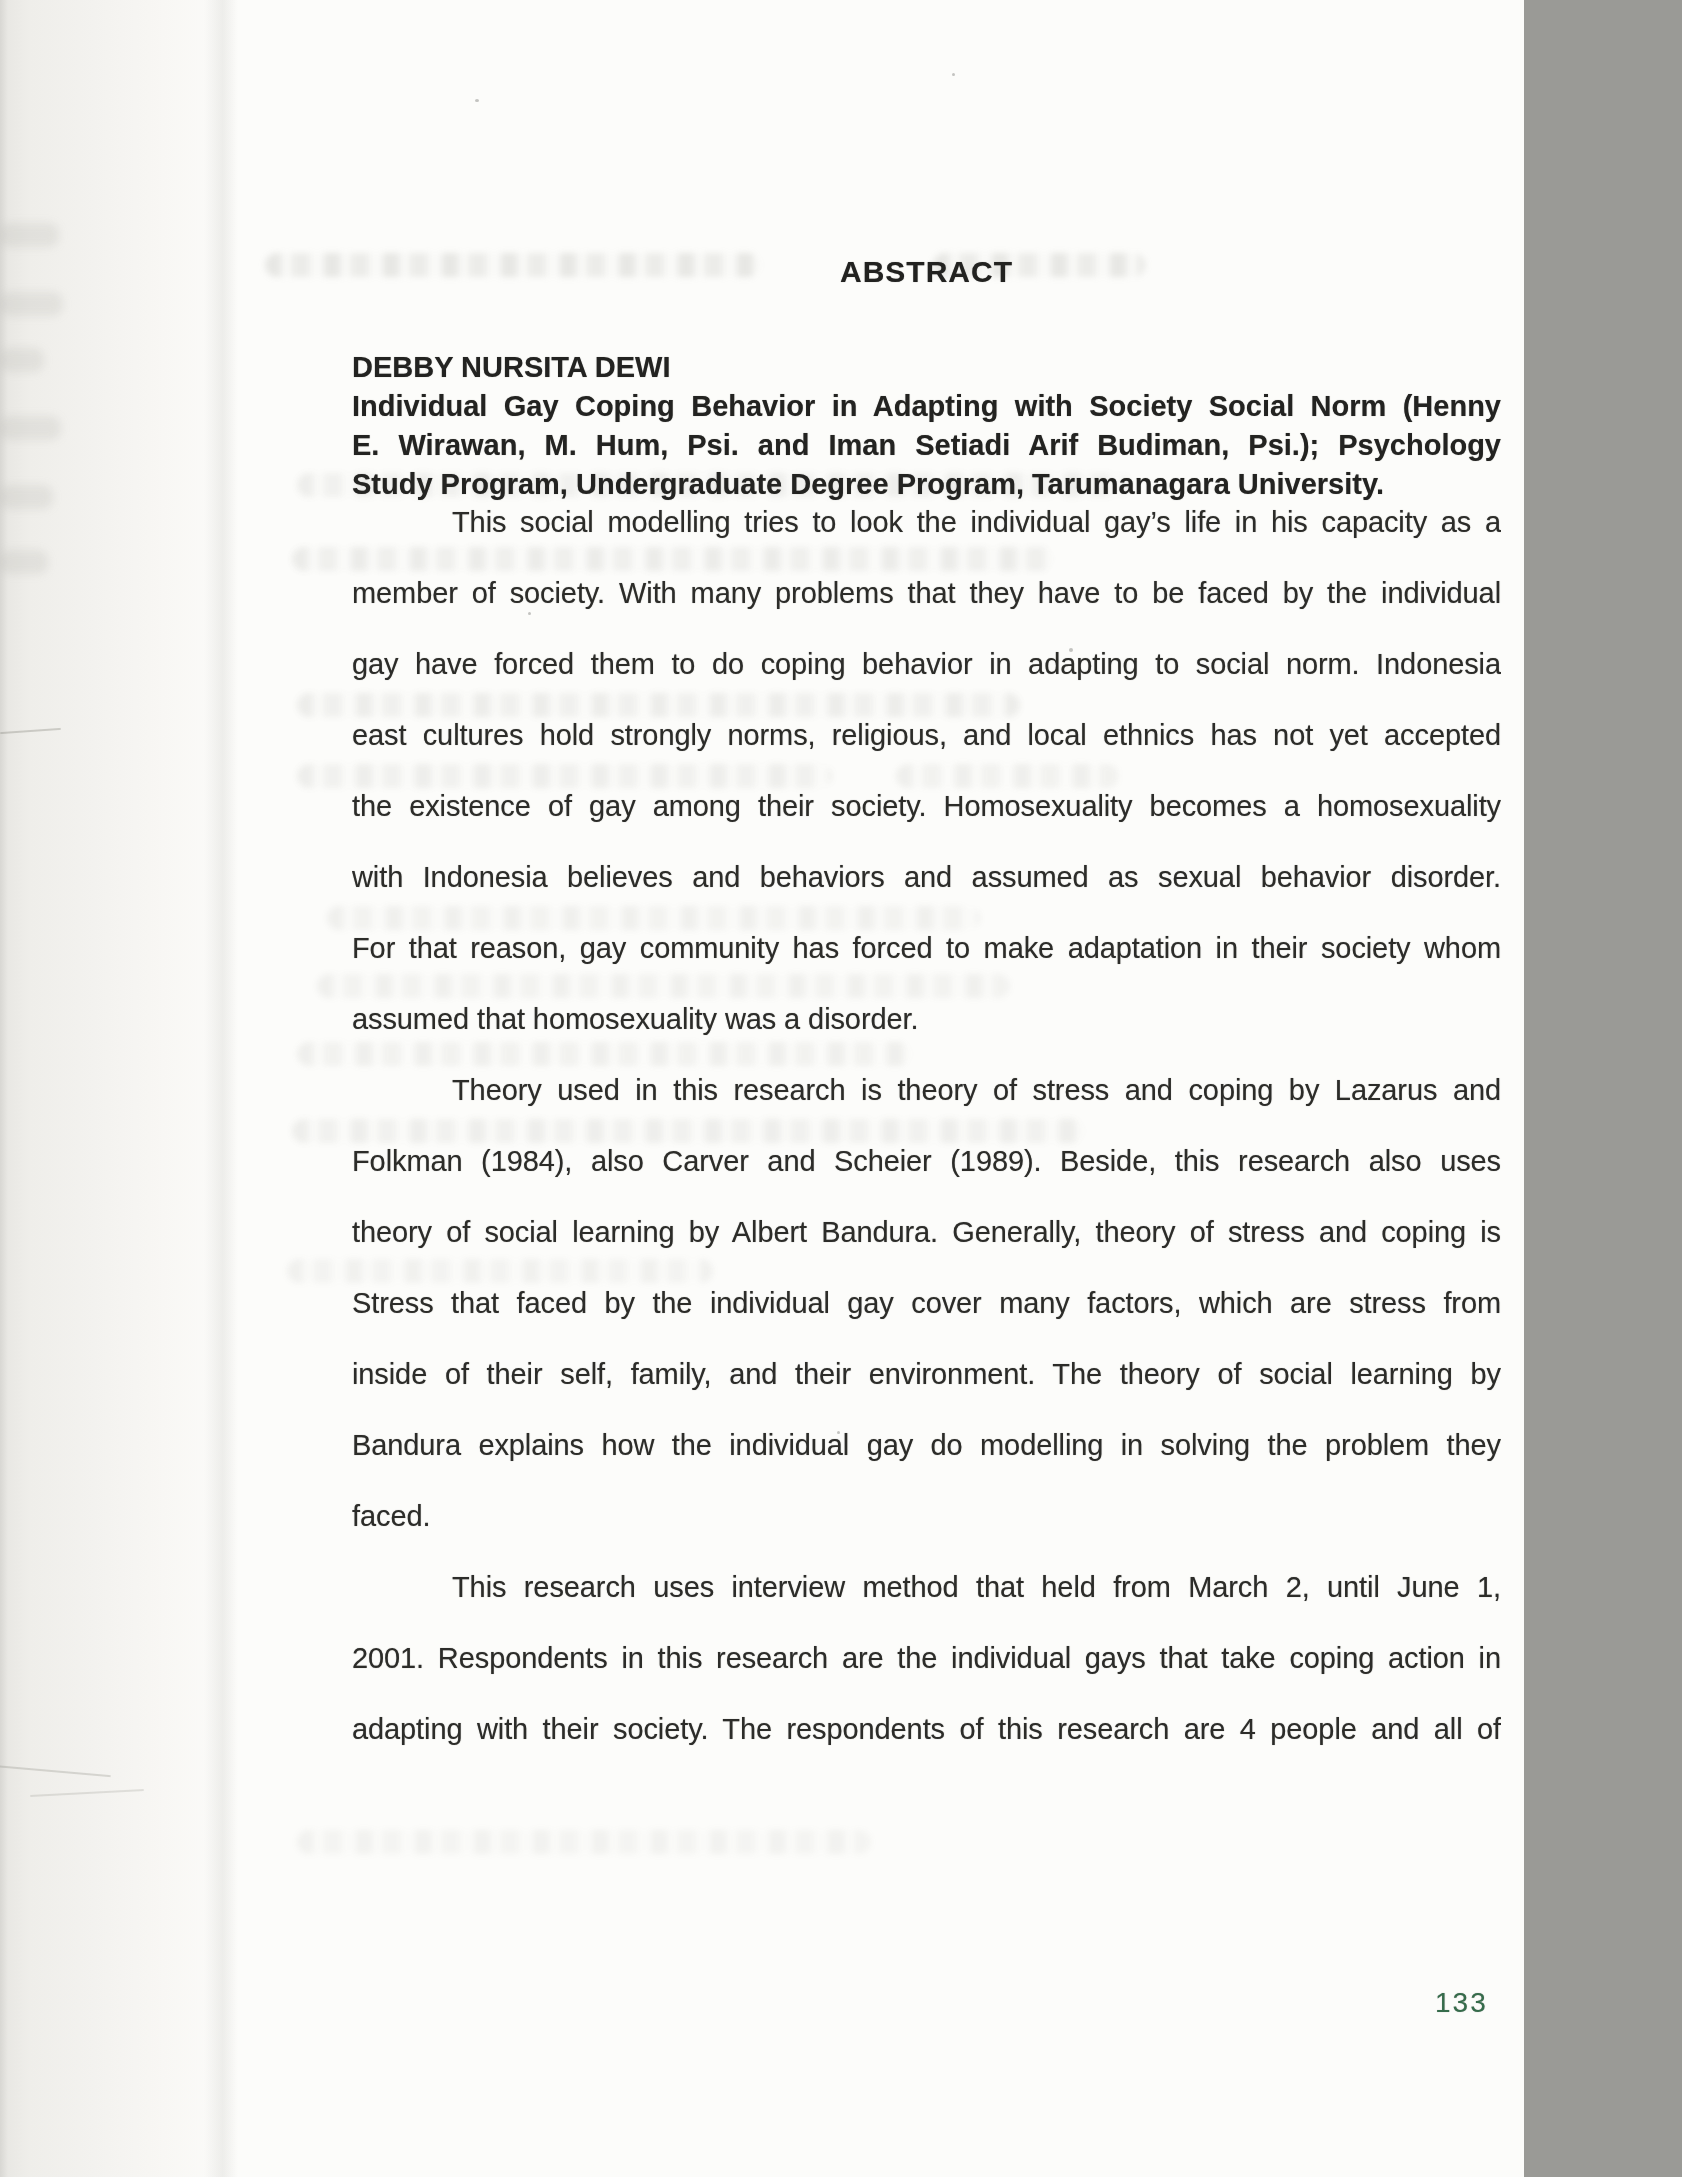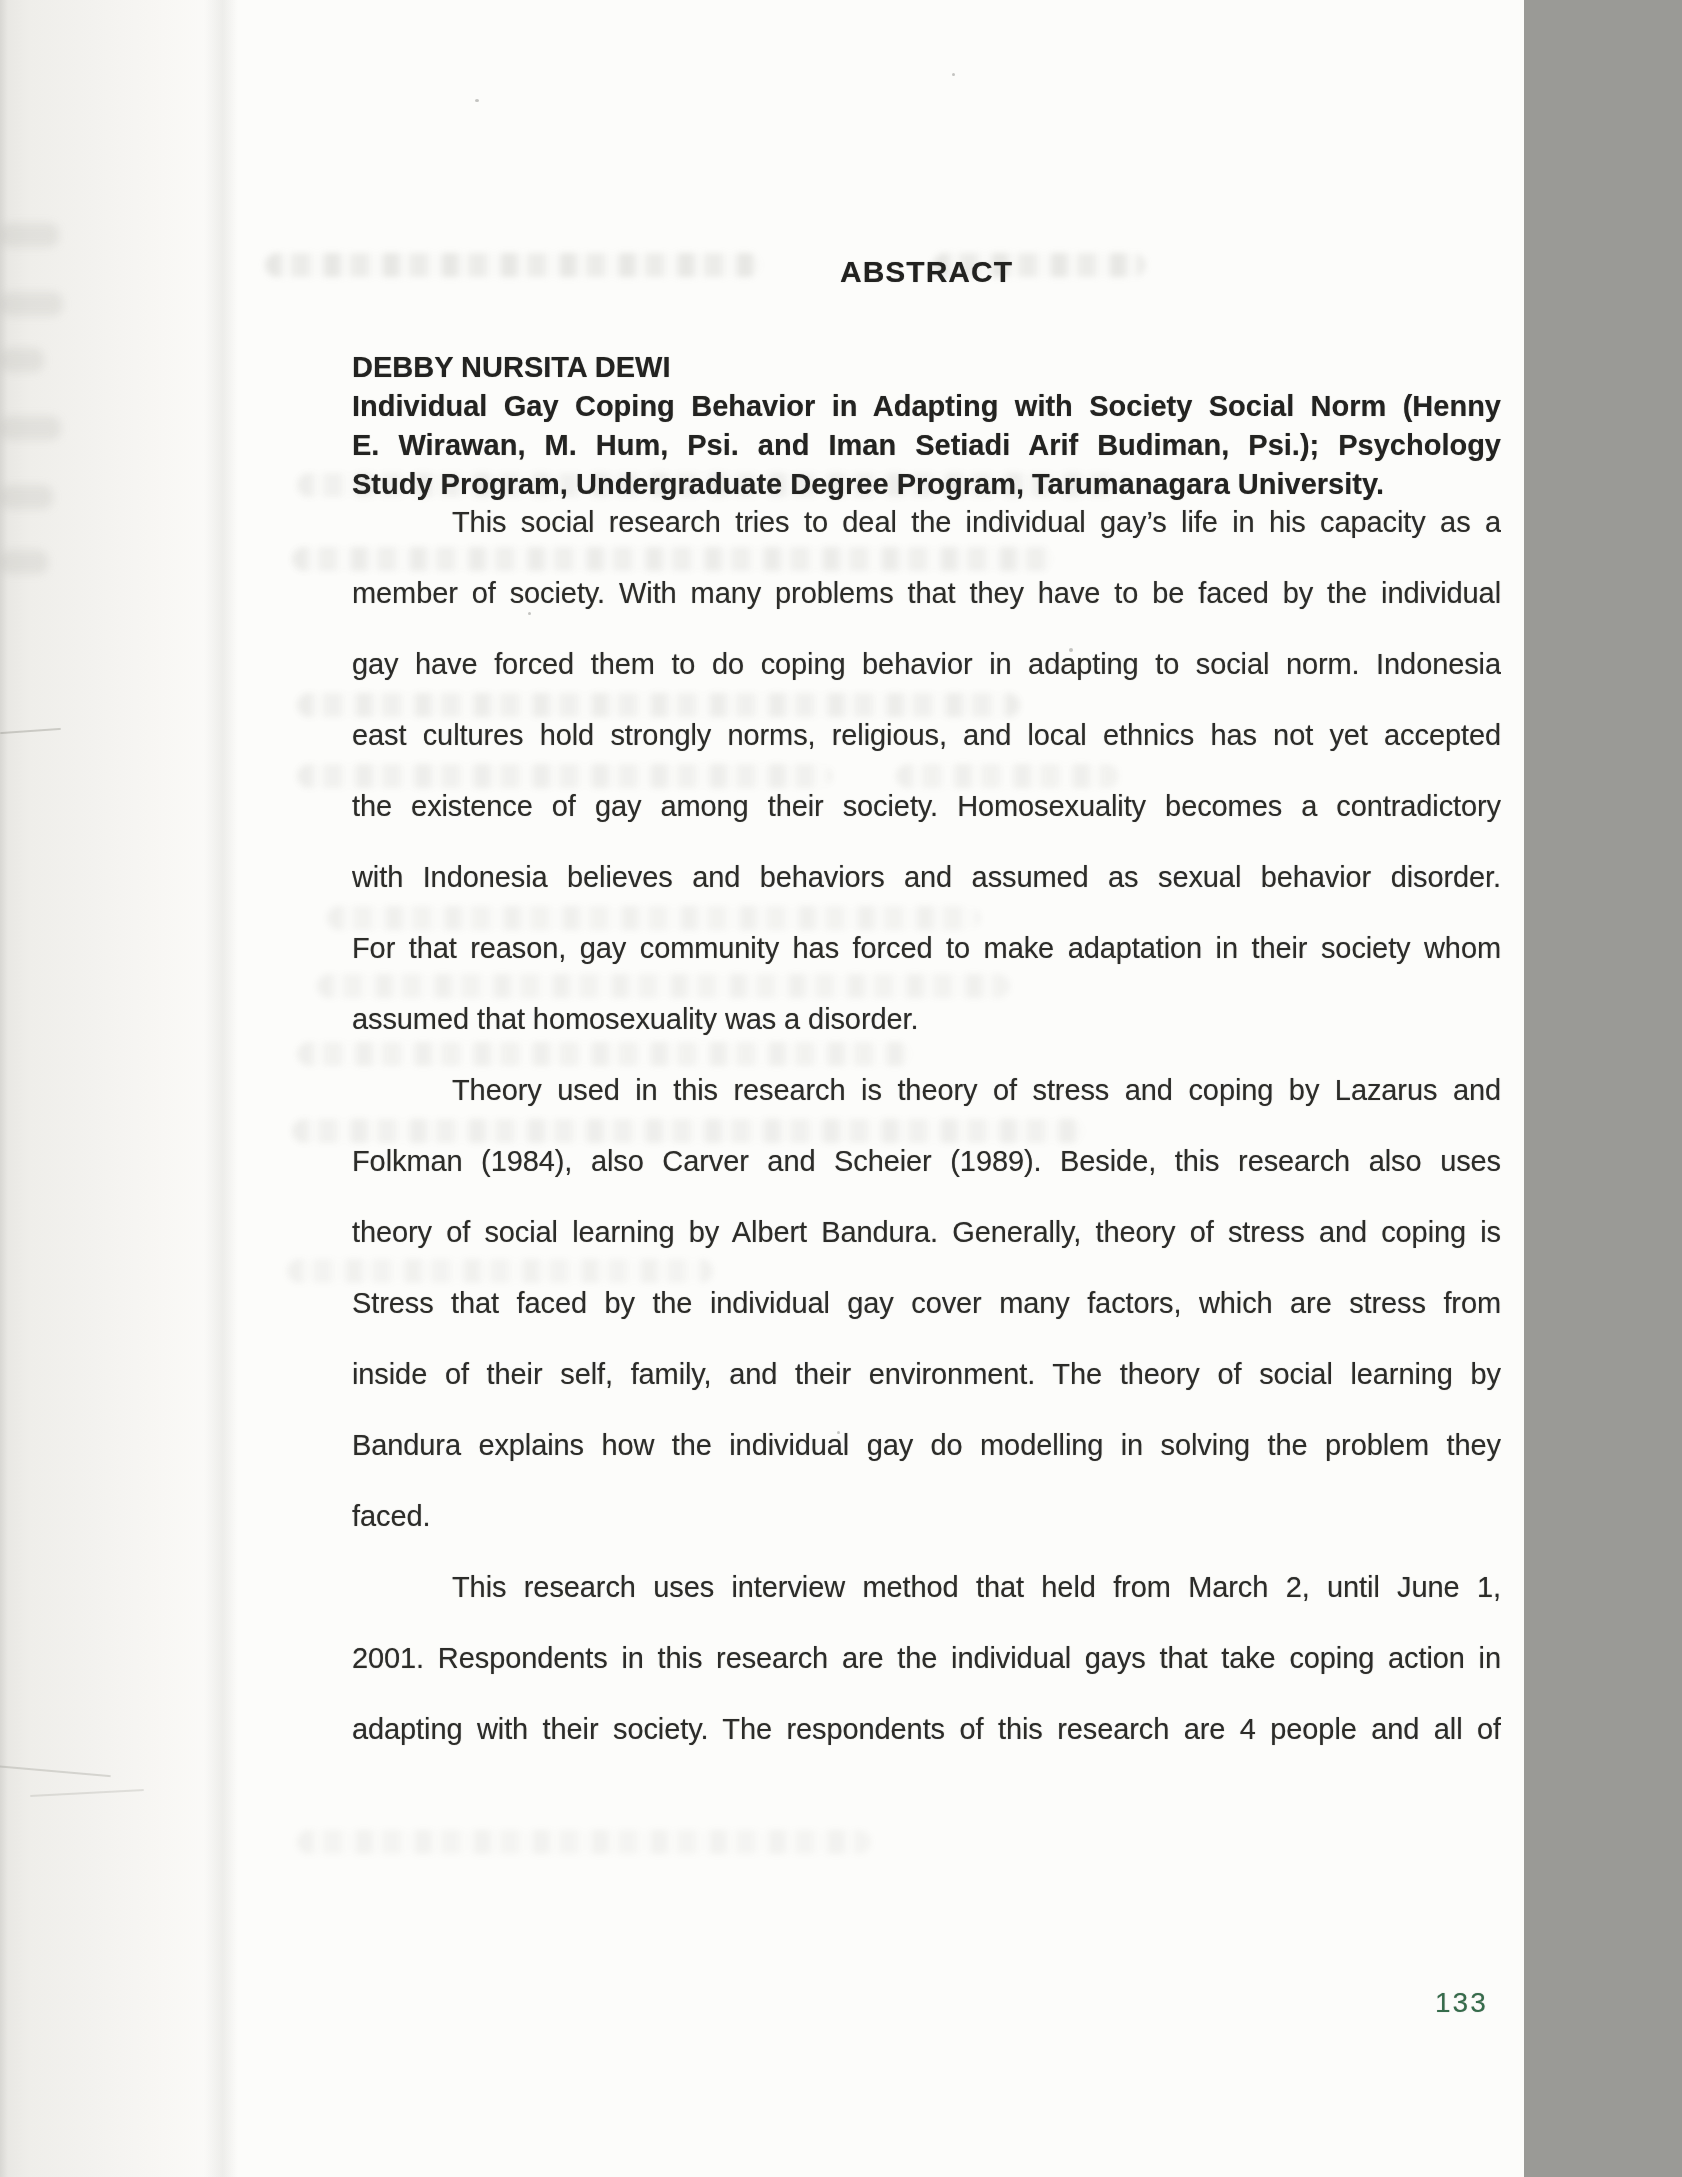--- a/index.html
+++ b/index.html
@@ -103,25 +103,25 @@
 
   <div class="head-block txt">
     <div class="head-line last">DEBBY NURSITA DEWI</div>
     <div class="head-line">Individual Gay Coping Behavior in Adapting with Society Social Norm (Henny</div>
     <div class="head-line">E. Wirawan, M. Hum, Psi. and Iman Setiadi Arif Budiman, Psi.); Psychology</div>
     <div class="head-line last">Study Program, Undergraduate Degree Program, Tarumanagara University.</div>
   </div>
 
   <div class="body-block txt">
 
-    <div class="bline indent">This social research tries to deal the individual gay’s life in his capacity as a</div>
+    <div class="bline indent">This social modelling tries to look the individual gay’s life in his capacity as a</div>
     <div class="bline">member of society. With many problems that they have to be faced by the individual</div>
     <div class="bline">gay have forced them to do coping behavior in adapting to social norm. Indonesia</div>
     <div class="bline">east cultures hold strongly norms, religious, and local ethnics has not yet accepted</div>
-    <div class="bline">the existence of gay among their society. Homosexuality becomes a contradictory</div>
+    <div class="bline">the existence of gay among their society. Homosexuality becomes a homosexuality</div>
     <div class="bline">with Indonesia believes and behaviors and assumed as sexual behavior disorder.</div>
     <div class="bline">For that reason, gay community has forced to make adaptation in their society whom</div>
     <div class="bline last">assumed that homosexuality was a disorder.</div>
 
     <div class="bline indent">Theory used in this research is theory of stress and coping by Lazarus and</div>
     <div class="bline">Folkman (1984), also Carver and Scheier (1989). Beside, this research also uses</div>
     <div class="bline">theory of social learning by Albert Bandura. Generally, theory of stress and coping is</div>
     <div class="bline">Stress that faced by the individual gay cover many factors, which are stress from</div>
     <div class="bline">inside of their self, family, and their environment. The theory of social learning by</div>
     <div class="bline">Bandura explains how the individual gay do modelling in solving the problem they</div>

